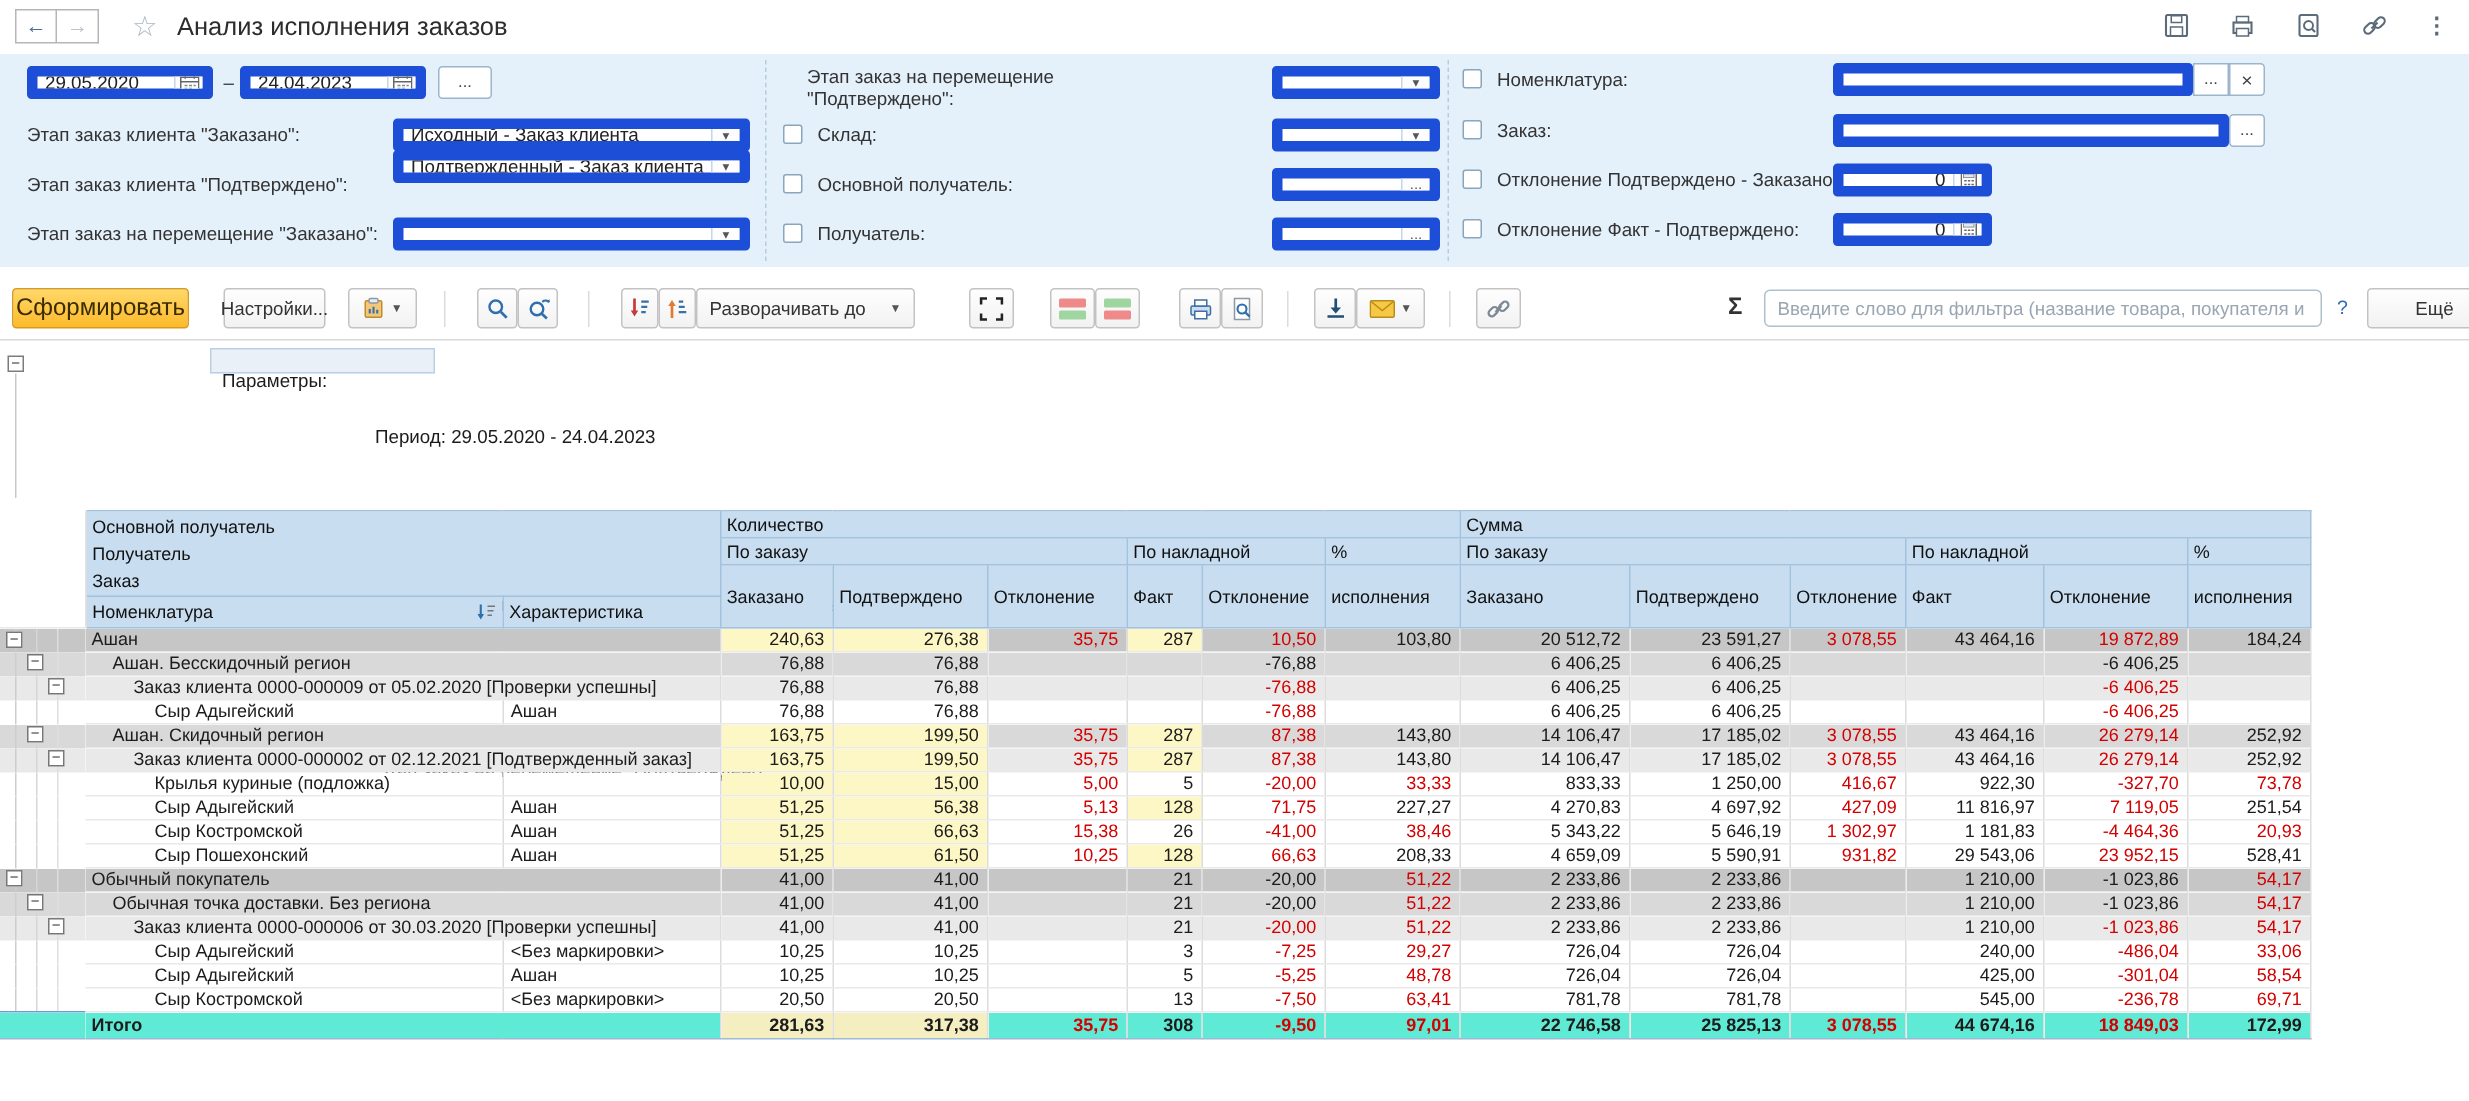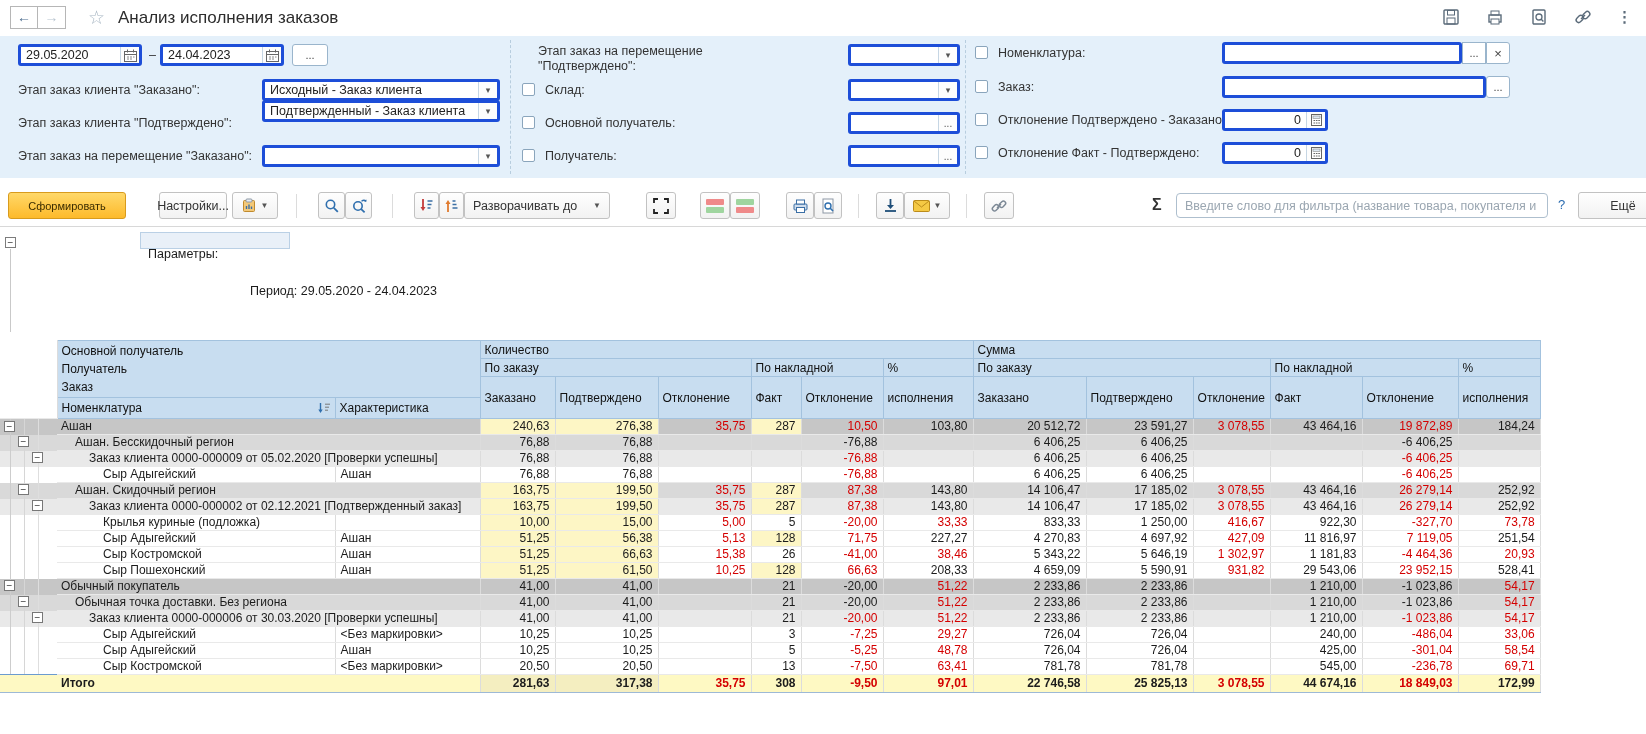--- a/index.html
+++ b/index.html
@@ -11,32 +11,32 @@
   .navbtn { width:28px; height:23px; background:#fff; border:1px solid #b6b6b6; text-align:center; line-height:21px; font-size:14px; color:#4d6e90; }
   .navbtn.fwd { color:#b8c4cf; border-left:none; }
   .star { font-size:19px; color:#a7b6c3; }
   .page-title { font-size:17px; color:#2d2d2d; }
   .topicon { width:20px; height:20px; color:#5b6b7a; }
 
   
   .fpanel { left:0; top:36px; width:1646px; height:142px; background:#e4f0fa; }
   .flabel { font-size:12.5px; color:#333; line-height:15px; }
   .vsep { border-left:1px dashed #b7cdde; width:0; }
-  .combo { display:flex; background:#fff; border:3px solid #1d4ed8; border-radius:3px; height:22px; overflow:hidden; }
+  .combo { display:flex; background:#fff; border:7px solid #1d4ed8; border-radius:3px; height:22px; overflow:hidden; }
   .combo input { flex:1; border:none; outline:none; font:12.5px "Liberation Sans",sans-serif; padding:0 5px; min-width:0; background:transparent; color:#222; }
   .combo input.rt { text-align:right; }
   .cbtn { width:19px; border-left:1px solid #c6d6e4; background:#fdfdfd; display:flex; align-items:center; justify-content:center; color:#555; font-size:9px; }
   .sqbtn { background:#fff; border:1px solid #9ab5cc; border-radius:3px; height:22px; display:flex; align-items:center; justify-content:center; font-size:11px; color:#444; }
   .cb { width:13px; height:13px; background:#fff; border:1px solid #8aa5bc; border-radius:2px; display:inline-block; }
 
   
   .tbar { left:0; top:178px; width:1646px; height:49px; background:#fff; border-bottom:1px solid #d8d8d8; }
   .btn { position:absolute; top:14px; height:27px; background:linear-gradient(#fefefe,#f2f2f2); border:1px solid #c2c2c2; border-radius:3px; font-size:12.5px; color:#333; display:flex; align-items:center; justify-content:center; padding:0 8px; }
   .btn.icon { padding:0 4px; }
-  .gen { background:linear-gradient(#ffd869,#fdbA2b); border:1px solid #d89b1d; font-size:11px; color:#3a2c00; }
+  .gen { background:linear-gradient(#ffd869,#fdbA2b); border:1px solid #d89b1d; font-size:16px; color:#3a2c00; }
   .caret { font-size:8px; color:#555; }
   .tdiv { position:absolute; top:16px; height:24px; border-left:1px solid #dcdcdc; }
   .sigma { font-size:16px; font-weight:bold; color:#333; }
   .qfilter { position:absolute; top:15px; height:25px; border:1px solid #aebfce; border-radius:4px; font:12.5px "Liberation Sans",sans-serif; color:#333; padding:0 8px; }
   .qfilter::placeholder { color:#9aa6b1; }
   .help { color:#2b6cb0; font-size:13px; }
 
   
   .ptext { font-size:12.5px; color:#1c1c1c; line-height:18.6px; white-space:pre; }
   .selcell { background:#e9f0f8; border:1px solid #bad0e5; }
@@ -51,21 +51,21 @@
      background-image:linear-gradient(#cdcdcd,#cdcdcd),linear-gradient(#d6d6d6,#d6d6d6),linear-gradient(#dedede,#dedede);
      background-size:1px 100%,1px 100%,1px 100%; background-position:10px 0,24px 0,38px 0; background-repeat:no-repeat; padding:0; }
   .report tr.total td.gutter { background-image:none; }
   .report td.num { text-align:right; }
   .report tr.lvl1 td { background-color:#c6c6c6; }
   .report tr.lvl2 td { background-color:#d9d9d9; }
   .report tr.lvl3 td { background-color:#e9e9e9; }
   .report tr.lvl4 td { background-color:#fff; }
   .report td.num.yl { background-color:#fdf6c5; }
   .report td.num.red { color:#d40000; }
-  .report tr.total td { background-color:#fef9c3; font-weight:bold; border-top:1px solid #6b9bd0; border-bottom:1px solid #9db9d6; height:18px; line-height:17px; }
+  .report tr.total td { background-color:#5eead4; font-weight:bold; border-top:1px solid #6b9bd0; border-bottom:1px solid #9db9d6; height:18px; line-height:17px; }
   .report tr.total td.num.yl { background-color:#f4eec0; }
   .name.p1{padding-left:4px}.name.p2{padding-left:18px}.name.p3{padding-left:32px}.name.p4{padding-left:46px}
   .exp { position:relative; display:inline-block; width:11px; height:11px; border:1px solid #777; background:#fff; line-height:9px; text-align:center; font-size:10px; vertical-align:middle; color:#333; margin-top:-2px; }
   .exp.x1{margin-left:4px}.exp.x2{margin-left:18px}.exp.x3{margin-left:32px}
   .lefth div { line-height:18px; }
   .namecell { display:flex; justify-content:space-between; align-items:center; }
   .gutter-h { background:#fff; border:none; }
   .stripe { width:18px; height:14px; display:flex; flex-direction:column; justify-content:space-between; }
   .stripe i { display:block; height:6px; border-radius:1px; }
 </style>
@@ -212,21 +212,21 @@
           <rect x="0.5" y="0.5" width="10" height="11" fill="#fff" stroke="#666"></rect>
           <rect x="2" y="2" width="7" height="2.4" fill="#dde8f2" stroke="#888" stroke-width="0.6"></rect>
           <path d="M2.5 6.5h1.6M4.9 6.5h1.6M7.3 6.5h1.6M2.5 9h1.6M4.9 9h1.6M7.3 9h1.6" stroke="#666"></path>
         </svg>
       </span>
   </div>
 </div>
 
 <div class="abs tbar">
   <div class="btn gen" style="left:8px;width:118px;">Сформировать</div>
-  <div class="btn" style="left:159px;width:68px;">Настройки...</div>
+  <div class="btn" style="left:149px;width:68px;">Настройки...</div>
   <div class="btn icon" style="left:232px;width:46px;gap:4px;">
     <svg width="15" height="15" viewBox="0 0 15 15">
         <rect x="1.5" y="2.5" width="11" height="11" rx="1" fill="#f3c878" stroke="#c08a2d"></rect>
         <rect x="4" y="1" width="6" height="3" rx="1" fill="#e7ecf2" stroke="#8d98a5"></rect>
         <path d="M4.5 11v-3M7 11V6.5M9.5 11V8.5" stroke="#3b6fa5" stroke-width="1.4"></path>
       </svg>
     <span class="caret">▼</span>
   </div>
   <div class="tdiv" style="left:296px;"></div>
 

